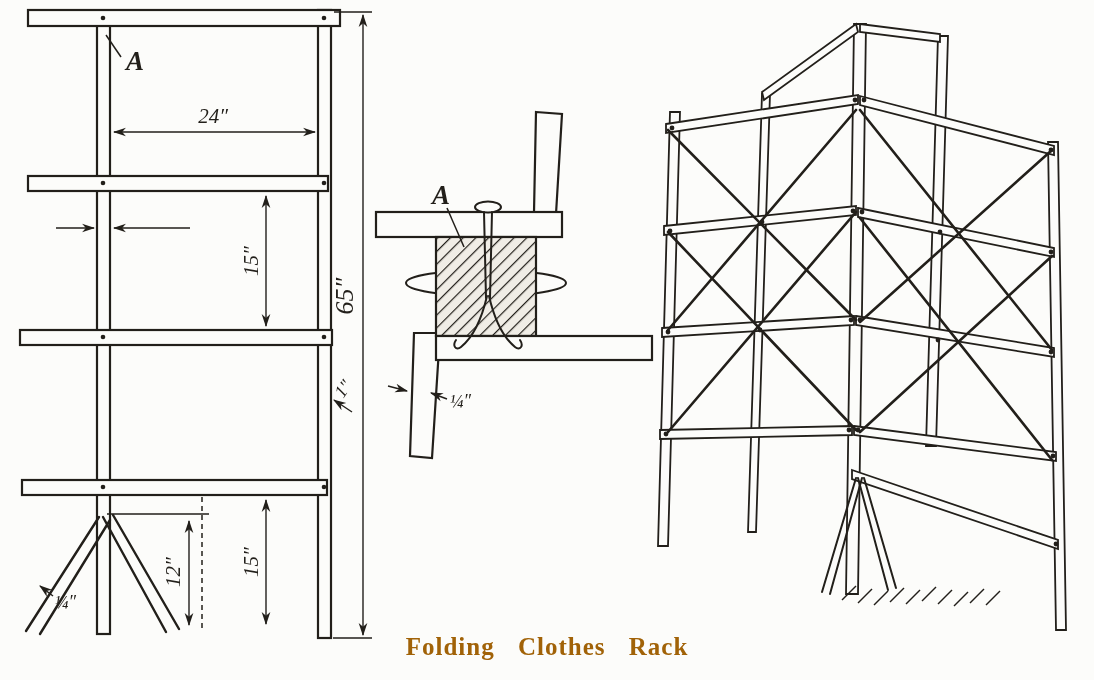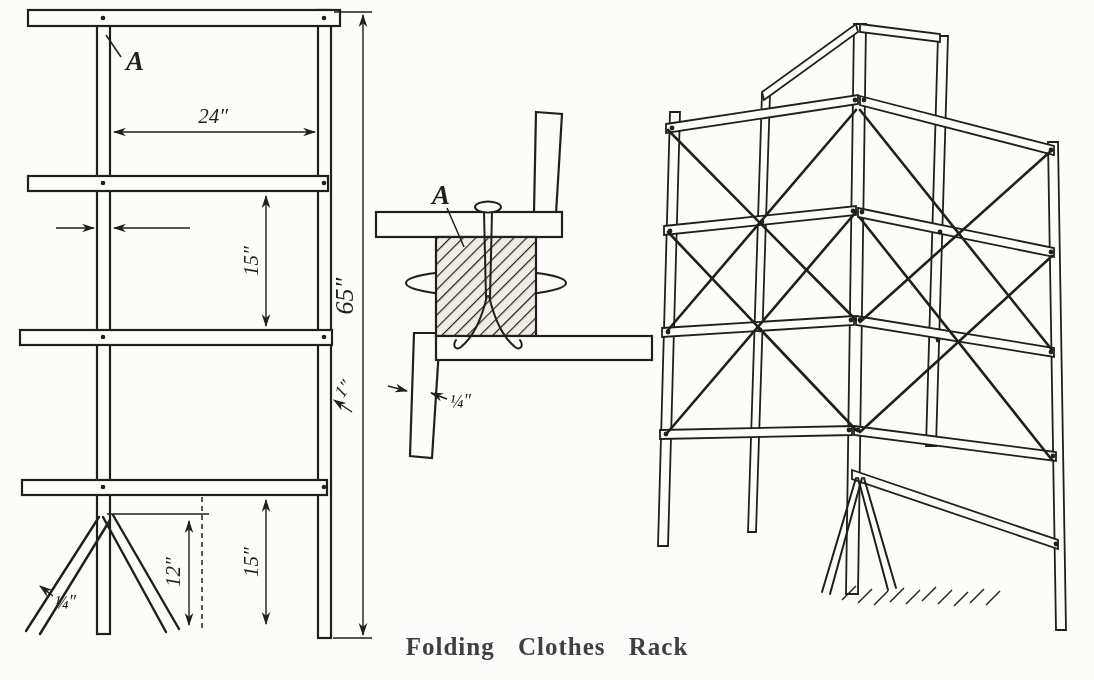--- a/index.html
+++ b/index.html
@@ -20,21 +20,21 @@
   .dot{fill:#221f1a;stroke:none;}
   text{fill:#221f1a;font-family:"Liberation Serif", serif;font-style:italic;}
   .dimtext{font-size:21px;}
   .dimsmall{font-size:18px;}
   .labelA{font-size:27px;font-weight:bold;}
   .caption{
     position:absolute;left:0;top:633px;width:1094px;
     text-align:center;
     font-weight:bold;
     font-size:25px;
-    color:#404040;
+    color:#a16207;
     letter-spacing:1px;
     word-spacing:16px;
   }
 </style>
 </head>
 <body>
 
 <svg width="1094" height="680" viewBox="0 0 1094 680">
   <defs>
     <marker id="arr" viewBox="0 0 12 10" refX="11" refY="5" markerWidth="13" markerHeight="11" orient="auto-start-reverse" markerUnits="userSpaceOnUse">

